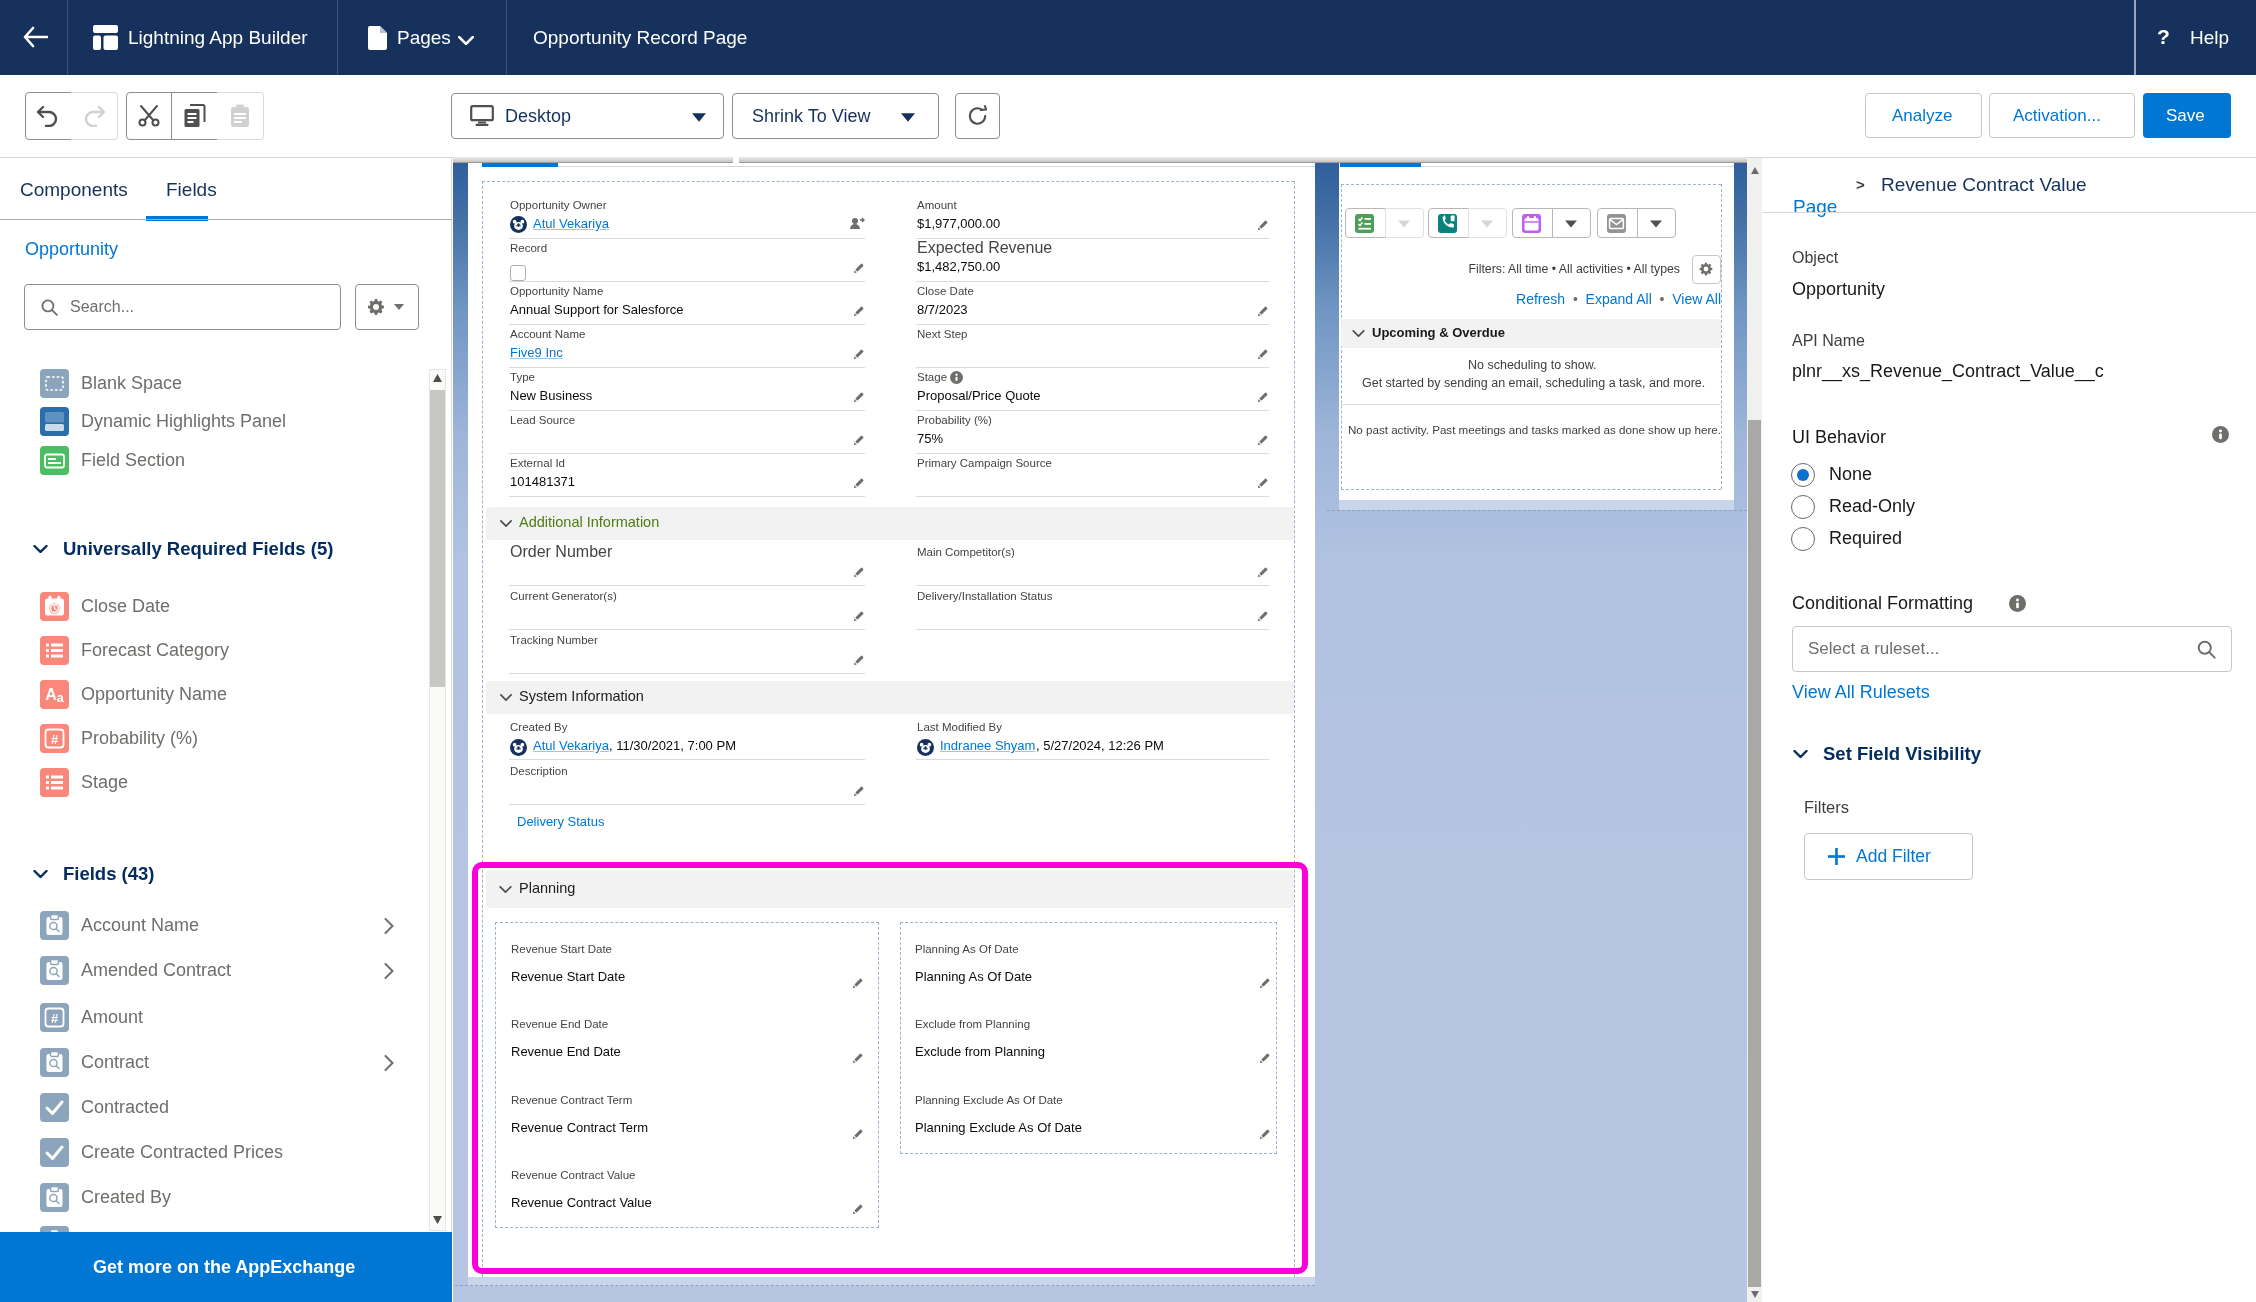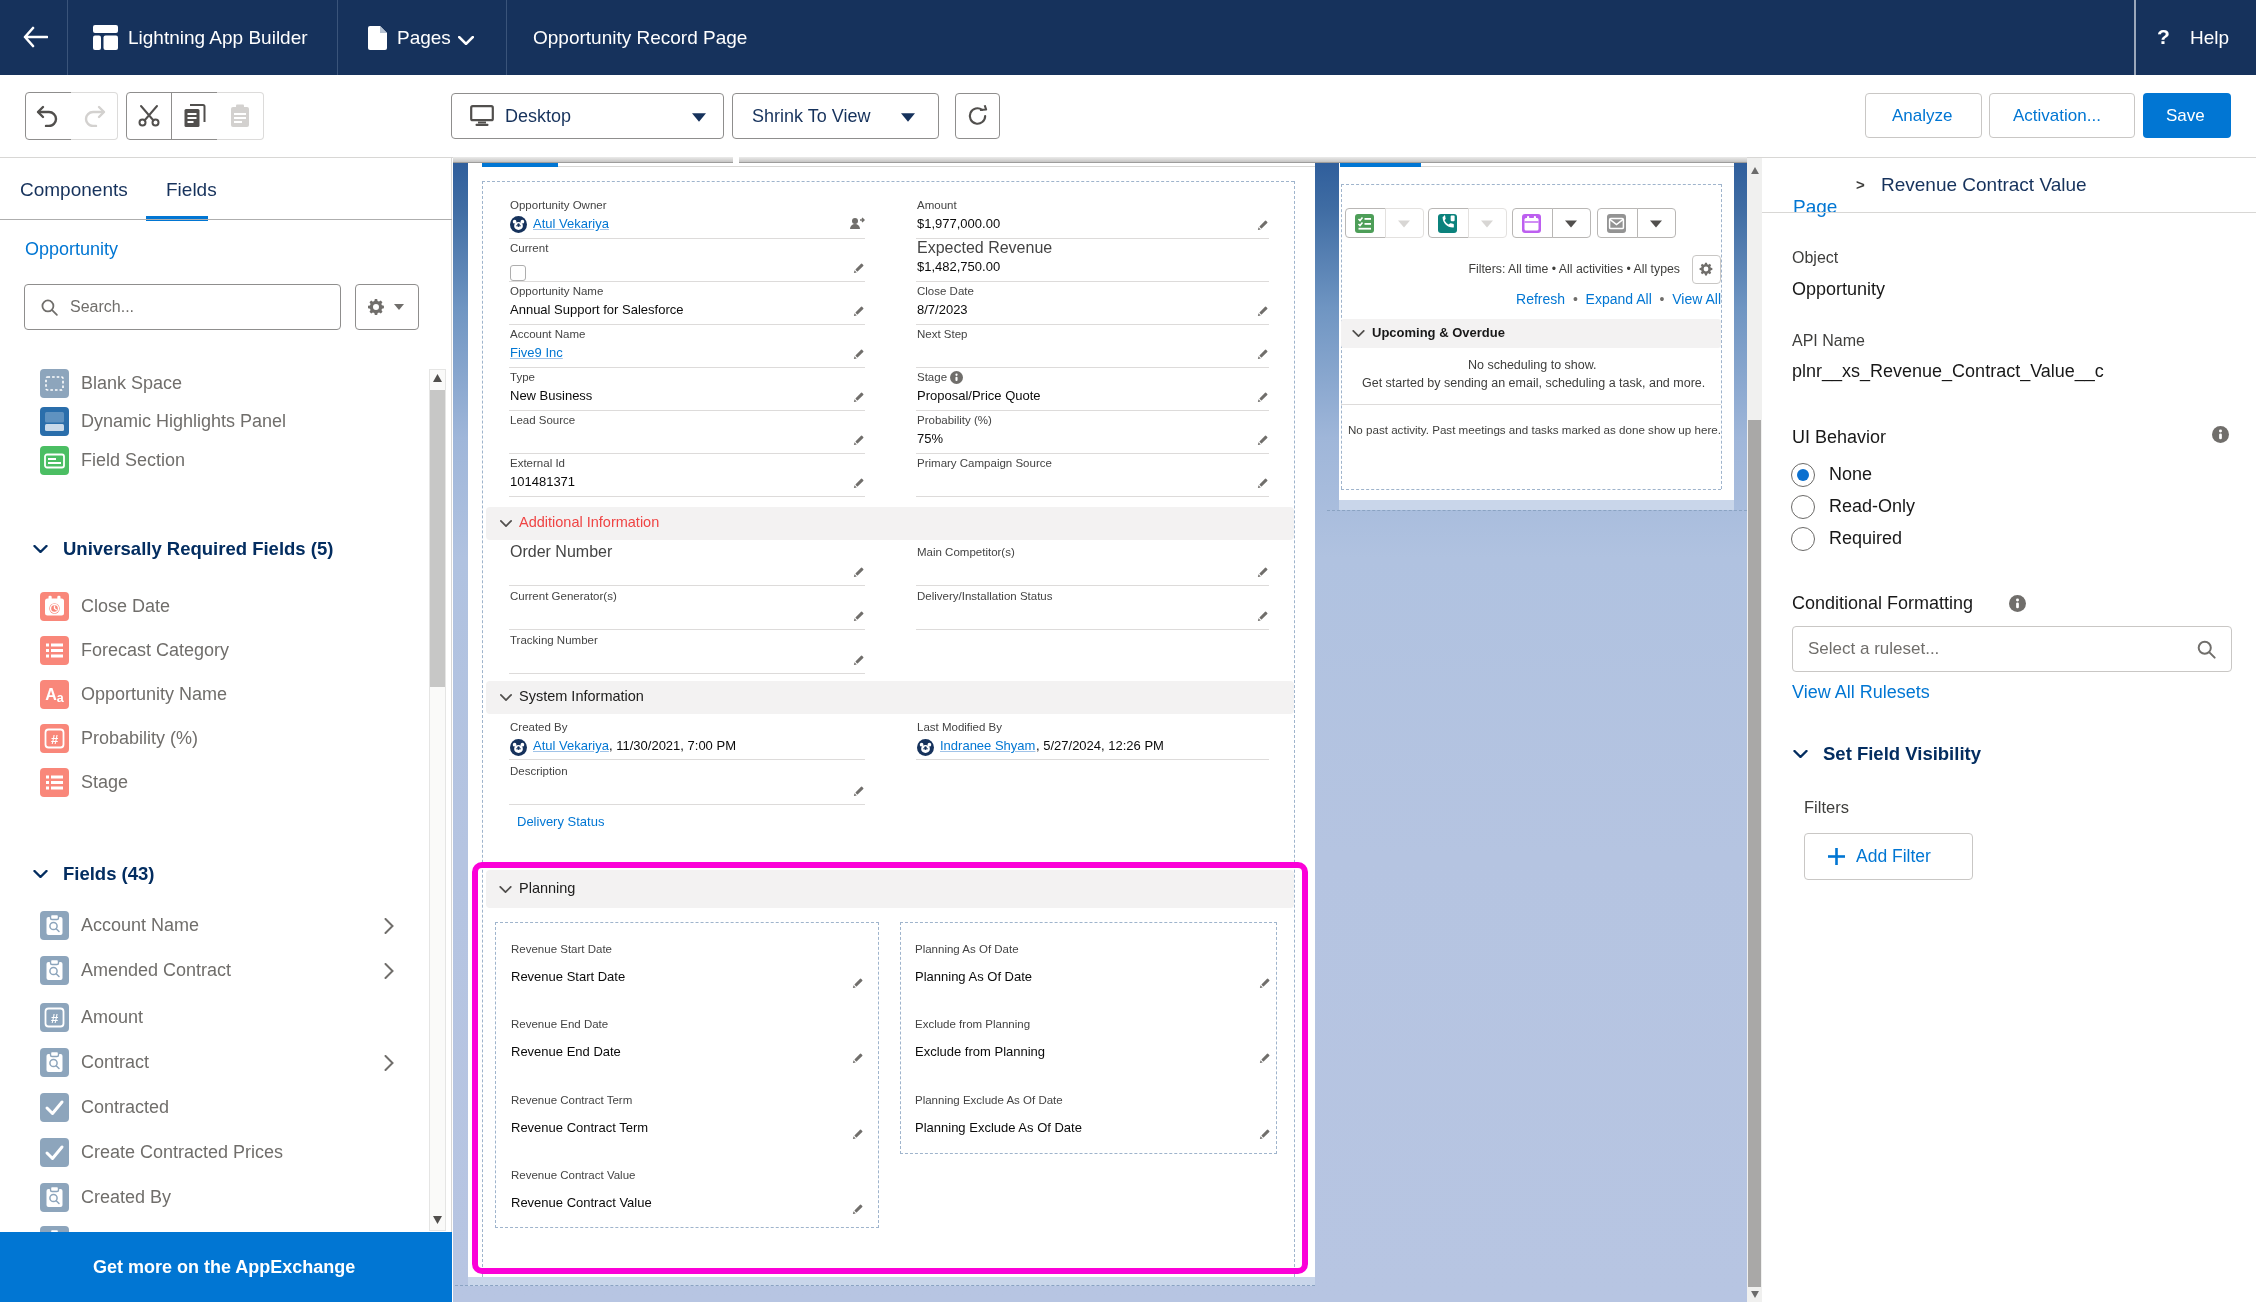--- a/index.html
+++ b/index.html
@@ -264,21 +264,21 @@
       <ellipse cx="12" cy="12.8" rx="2" ry="2.6" fill="#16325c"></ellipse>
       <circle cx="9.2" cy="13.8" r="0.8" fill="#16325c"></circle>
       <circle cx="14.8" cy="13.8" r="0.8" fill="#16325c"></circle>
     </svg>
 <div style="position:absolute;left:533px;top:216px;font-size:13px;line-height:16px;color:#0176d3;font-weight:400;white-space:nowrap;text-decoration:underline;text-decoration-color:#a0c3e8;">Atul Vekariya</div>
 <svg style="position:absolute;left:849px;top:215px" width="17" height="17" viewBox="0 0 17 17">
       <circle cx="6" cy="6" r="3" fill="#706e6b"></circle>
       <path d="M1 14 a5 5 0 0 1 10 0 Z" fill="#706e6b"></path>
       <path d="M11 5 h4 M13 3 l2 2 -2 2" stroke="#706e6b" stroke-width="1.4" fill="none"></path>
     </svg>
-<div style="position:absolute;left:510px;top:241px;font-size:11.5px;line-height:14.5px;color:#444;font-weight:400;white-space:nowrap;">Current</div>
+<div style="position:absolute;left:510px;top:241px;font-size:11.5px;line-height:14.5px;color:#444;font-weight:400;white-space:nowrap;">Record</div>
     <div style="position:absolute;left:510px;top:265px;width:16px;height:16px;background:#fff;border:1px solid #aeaeae;border-radius:3px;"></div>
     <div style="position:absolute;left:509px;top:281px;width:356px;height:1px;background:#dddbda;"></div>
     <svg style="position:absolute;left:852px;top:262px" width="13" height="13" viewBox="0 0 16 16">
       <g fill="#706e6b" transform="rotate(45 8 8)">
         <rect x="6.1" y="0.8" width="3.8" height="11" rx="0.8"></rect>
         <path d="M6.1 13 L9.9 13 L8 16 Z"></path>
       </g>
     </svg>
 <div style="position:absolute;left:510px;top:284px;font-size:11.5px;line-height:14.5px;color:#444;font-weight:400;white-space:nowrap;">Opportunity Name</div>
     <div style="position:absolute;left:510px;top:302px;font-size:13px;line-height:16px;color:#0b0b0b;font-weight:400;white-space:nowrap;">Annual Support for Salesforce</div>
@@ -381,21 +381,21 @@
     <svg style="position:absolute;left:1256px;top:477px" width="13" height="13" viewBox="0 0 16 16">
       <g fill="#706e6b" transform="rotate(45 8 8)">
         <rect x="6.1" y="0.8" width="3.8" height="11" rx="0.8"></rect>
         <path d="M6.1 13 L9.9 13 L8 16 Z"></path>
       </g>
     </svg>
 <div style="position:absolute;left:486px;top:507px;width:808px;height:33px;background:#f3f2f2;border-radius:4px;"></div>
     <svg style="position:absolute;left:500px;top:520px" width="12" height="7" viewBox="0 0 14 8">
       <path d="M1 1 L7 7 L13 1" stroke="#514f4d" stroke-width="2" fill="none" stroke-linecap="round" stroke-linejoin="round"></path>
     </svg>
-    <div style="position:absolute;left:519px;top:514px;font-size:14.5px;line-height:17.5px;color:#ef4444;font-weight:400;white-space:nowrap;">Additional Information</div>
+    <div style="position:absolute;left:519px;top:514px;font-size:14.5px;line-height:17.5px;color:#4d7c0f;font-weight:400;white-space:nowrap;">Additional Information</div>
 <div style="position:absolute;left:510px;top:545px;font-size:16px;line-height:14.5px;color:#444;font-weight:400;white-space:nowrap;">Order Number</div>
     <div style="position:absolute;left:509px;top:585px;width:356px;height:1px;background:#dddbda;"></div>
     <svg style="position:absolute;left:852px;top:566px" width="13" height="13" viewBox="0 0 16 16">
       <g fill="#706e6b" transform="rotate(45 8 8)">
         <rect x="6.1" y="0.8" width="3.8" height="11" rx="0.8"></rect>
         <path d="M6.1 13 L9.9 13 L8 16 Z"></path>
       </g>
     </svg>
 <div style="position:absolute;left:510px;top:589px;font-size:11.5px;line-height:14.5px;color:#444;font-weight:400;white-space:nowrap;">Current Generator(s)</div>
     <div style="position:absolute;left:509px;top:629px;width:356px;height:1px;background:#dddbda;"></div>

